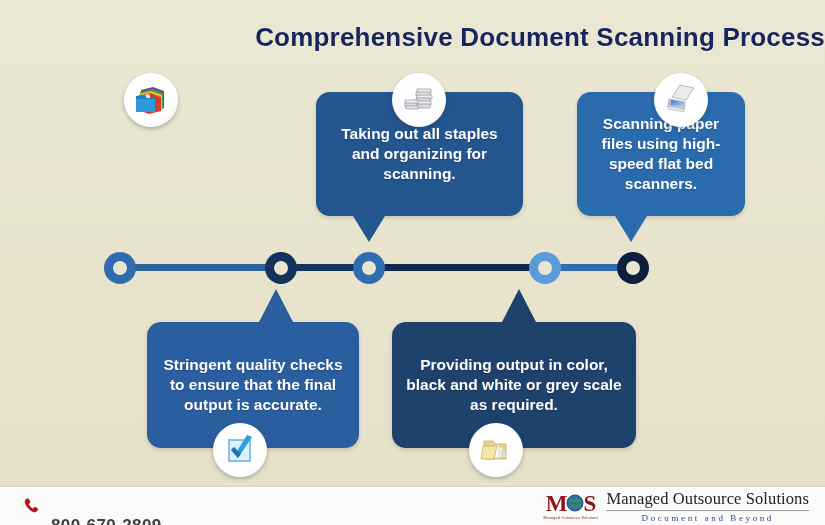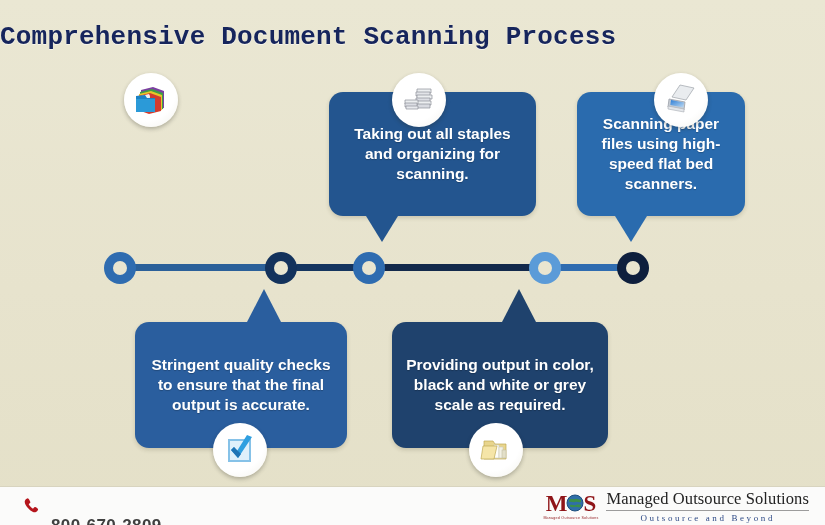--- a/index.html
+++ b/index.html
@@ -11,25 +11,24 @@
     overflow:hidden;
   }
   #canvas {
     position:absolute; inset:0;
     background:linear-gradient(180deg,#eae7d3 0%,#e7e3cd 55%,#e4e0c8 100%);
   }
 
   
   #title {
     position:absolute; top:22px; left:0; width:825px;
-    text-align:left;
+    text-align:right;
     font-size:26px; font-weight:bold; letter-spacing:.2px;
     color:#16255c;
     text-shadow:0 1px 0 rgba(255,255,255,.55);
-    font-family:Liberation Mono, monospace;
   }
 
   
   .card {
     position:absolute;
     border-radius:14px;
     color:#ffffff;
     display:flex; align-items:center; justify-content:center;
     text-align:center;
     font-weight:bold;
@@ -117,21 +116,21 @@
       <path d="M10 10 L22 7 L33 11 L33 28 L21 31 L10 27 Z" fill="#7b3fa0"></path>
       <path d="M9 12 L21 9 L32 13 L32 29 L20 32 L9 28 Z" fill="#3f9c47"></path>
       <path d="M8 14 L20 11 L31 15 L31 30 L19 33 L8 29 Z" fill="#e8c52a"></path>
       <path d="M7 16 L19 13 L30 17 L30 31 L18 34 L7 30 Z" fill="#d23b2e"></path>
       <path d="M6 17 L18 14 L19 16 L18 31 L6 30 Z" fill="#f0f0ef"></path>
       <path d="M5 16 L14 15 L16 18 L24 18 L24 32 L5 32 Z" fill="#1b82c4"></path>
       <path d="M5 19 L24 19 L24 32 L5 32 Z" fill="#2b9ad8"></path>
     </svg>
   </div>
 
-  <div class="card" id="card-2" style="left:316px; top:92px; width:207px; height:124px; background:#23558f;margin-left:13px;">
+  <div class="card" id="card-2" style="left:316px; top:92px; width:207px; height:124px; background:#23558f;">
     <span class="ctext">Taking out all staples and organizing for scanning.</span>
     <span class="tail-down" style="left:37px; border-top:26px solid #23558f;"></span>
   </div>
   <div class="bubble" style="left:392px; top:73px;">
     <svg width="40" height="40" viewBox="0 0 40 40">
       <g stroke="#8e9098" stroke-width="0.7">
         <path d="M18 9 L32 9 L32 13 L18 13 Z" fill="#eceef0"></path>
         <path d="M17 12 L31 12 L31 16 L17 16 Z" fill="#e2e4e8"></path>
         <path d="M18 15 L33 15 L33 19 L18 19 Z" fill="#eceef0"></path>
         <path d="M17 18 L31 18 L31 22 L17 22 Z" fill="#dcdee4"></path>
@@ -156,33 +155,33 @@
       <defs>
         <linearGradient id="scanglass" x1="0" y1="0" x2="1" y2="1">
           <stop offset="0" stop-color="#2e7ed6"></stop>
           <stop offset="1" stop-color="#bcd9f2"></stop>
         </linearGradient>
       </defs>
       <path d="M8 27 L24 30 L24 33 L8 30 Z" fill="#e3e6ea" stroke="#a7acb3" stroke-width="0.6"></path>
     </svg>
   </div>
 
-  <div class="card" id="card-4" style="left:135px; top:322px; width:212px; height:126px; background:#2a5e9e;">
+  <div class="card" id="card-4" style="left:147px; top:322px; width:212px; height:126px; background:#2a5e9e;">
     <span class="ctext">Stringent quality checks to ensure that the final output is accurate.</span>
     <span class="tail-up" style="left:112px; border-bottom:33px solid #2a5e9e;"></span>
   </div>
   <div class="bubble" style="left:213px; top:423px;">
     <svg width="38" height="38" viewBox="0 0 38 38">
       <rect x="8" y="9" width="21" height="21" fill="#dff0fb" stroke="#86c2e8" stroke-width="2"></rect>
       <path d="M10 19 L17 27 L31 6 L26 4 L16 20 L13 16 Z" fill="#2f9fe0"></path>
       <path d="M10 19 L17 27 L20 23 L13 16 Z" fill="#1f74b5"></path>
     </svg>
   </div>
 
-  <div class="card" id="card-5" style="left:392px; top:322px; width:216px; height:126px; background:#1f426d;">
+  <div class="card" id="card-5" style="left:392px; top:322px; width:244px; height:126px; background:#1f426d;">
     <span class="ctext">Providing output in color, black and white or grey scale as required.</span>
     <span class="tail-up" style="left:110px; border-bottom:33px solid #1f426d;"></span>
   </div>
   <div class="bubble" style="left:469px; top:423px;">
     <svg width="38" height="38" viewBox="0 0 38 38">
       <path d="M7 10 L16 10 L18 13 L29 13 L29 28 L7 28 Z" fill="#e8d58d" stroke="#bfa955" stroke-width="0.7"></path>
       <rect x="17" y="14" width="5" height="13" fill="#fdfdf8" stroke="#c9c9bd" stroke-width="0.6"></rect>
       <rect x="22" y="16" width="4" height="11" fill="#f3f1e4" stroke="#c9c9bd" stroke-width="0.6"></rect>
       <rect x="25" y="19" width="4" height="8" fill="#e3dfc8" stroke="#c3bfa6" stroke-width="0.6"></rect>
       <path d="M6 15 L20 15 L17 28 L4 28 Z" fill="#f5e5a8" stroke="#bfa955" stroke-width="0.7"></path>
@@ -230,18 +229,18 @@
             <path d="M4 11 C6 10 8 12 10 11 C12 10 14 11 15 10.5 L14.5 13 C12 14 10 12 8 13 C6.5 13.6 5 13 4 12.5 Z" fill="#3c8f4a"></path>
             <circle cx="9" cy="9" r="8" fill="none" stroke="#1d4f7d" stroke-width="1"></circle>
           </svg>
           <span class="mos-letter">S</span>
         </div>
         <div id="mos-sub">Managed Outsource Solutions</div>
       </div>
       <div id="logo-text">
         <div id="logo-name">Managed Outsource Solutions</div>
         <div id="logo-rule"></div>
-        <div id="logo-tagline">Outsource and Beyond</div>
+        <div id="logo-tagline">Document and Beyond</div>
       </div>
     </div>
   </div>
 
 </div>
 
 </body></html>

